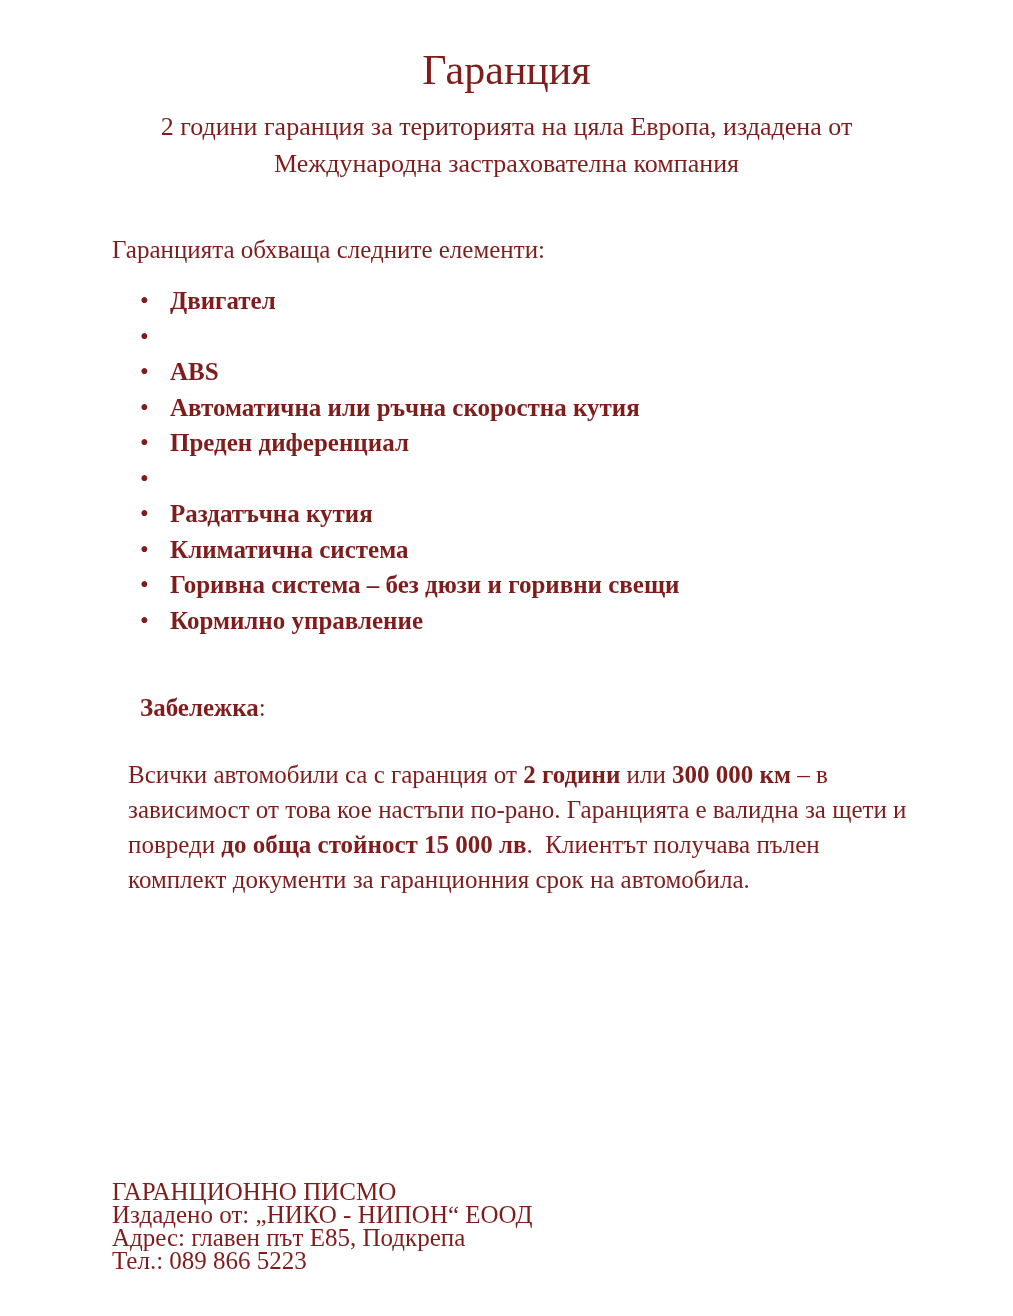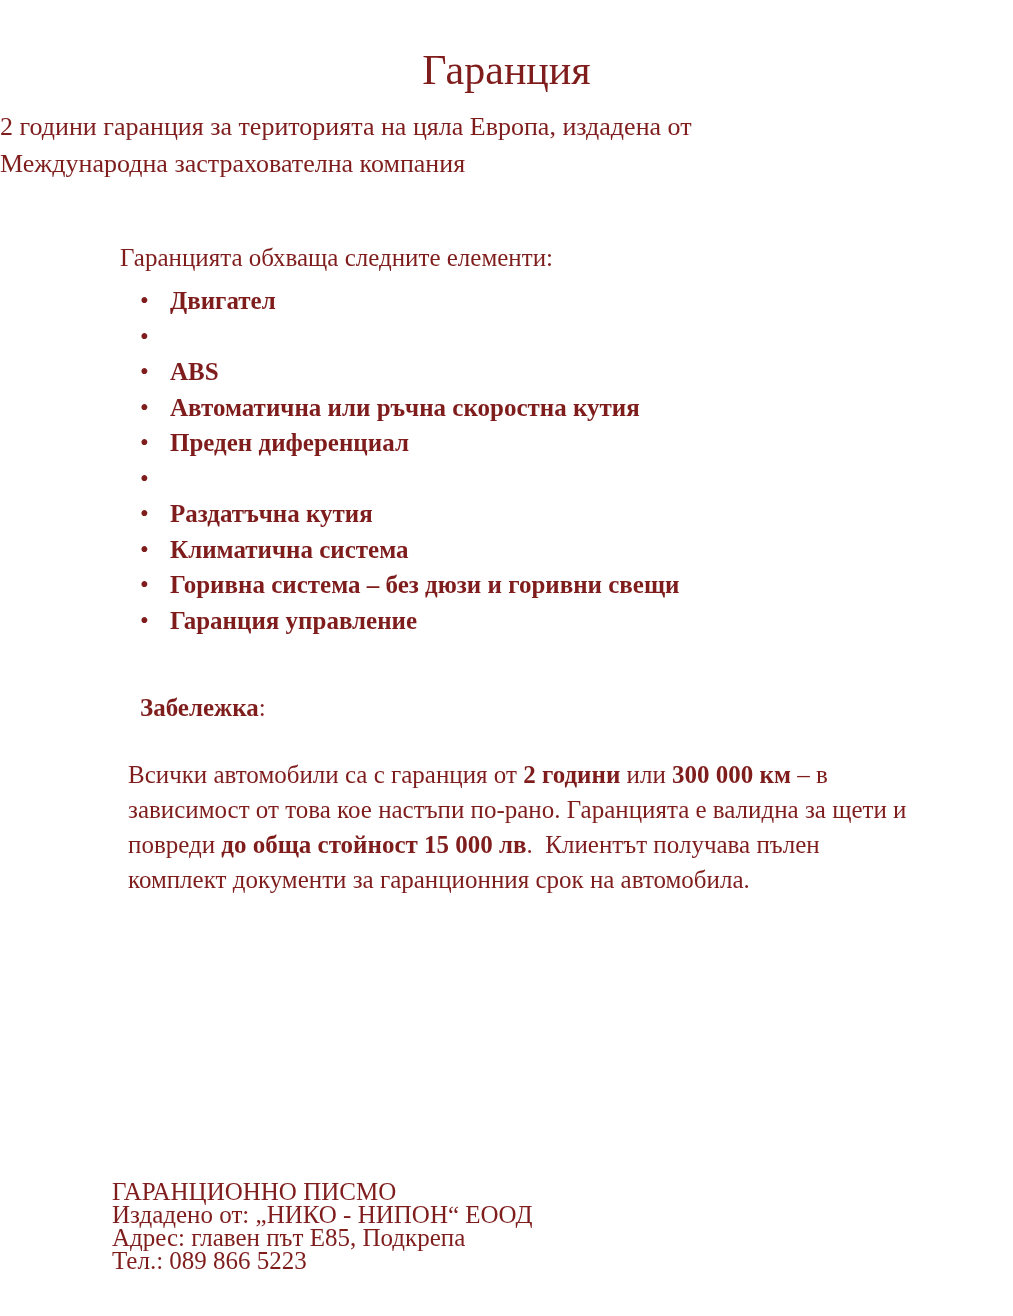--- a/index.html
+++ b/index.html
@@ -26,31 +26,31 @@
     font-size: 42px;
     font-weight: 400;
     line-height: 1.15;
     margin: 0;
   }
   .doc-subtitle {
     position: absolute;
     top: 108px;
     left: 0;
     width: 100%;
-    text-align: left;
+    text-align: center;
     font-size: 26px;
     line-height: 37px;
   }
   .doc-subtitle span { display: block; }
   .coverage-intro {
     position: absolute;
     top: 236px;
     left: 112px;
     font-size: 25px;
-    margin: 8px;
+    margin: 0;
   }
   .coverage-list {
     position: absolute;
     top: 283px;
     left: 112px;
     margin: 0;
     padding: 0;
     list-style: none;
   }
   .coverage-list li {
@@ -138,21 +138,21 @@
     <li>
       <span class="bullet">•</span>
       <span>Климатична система</span>
     </li>
     <li>
       <span class="bullet">•</span>
       <span>Горивна система – без дюзи и горивни свещи</span>
     </li>
     <li>
       <span class="bullet">•</span>
-      <span>Гаранция управление</span>
+      <span>Кормилно управление</span>
     </li>
   </ul>
 
   <p class="note-heading">
     <span class="b">Забележка</span><span>:</span>
   </p>
 
   <p class="note-paragraph">
     <span>Всички автомобили са с гаранция от </span><span class="b">2 години</span><span> или </span><span class="b">300 000 км</span><span> – в зависимост от това кое настъпи по-рано. Гаранцията е валидна за щети и повреди </span><span class="b">до обща стойност 15 000 лв</span><span>.&nbsp; Клиентът получава пълен комплект документи за гаранционния срок на автомобила.</span>
   </p>

